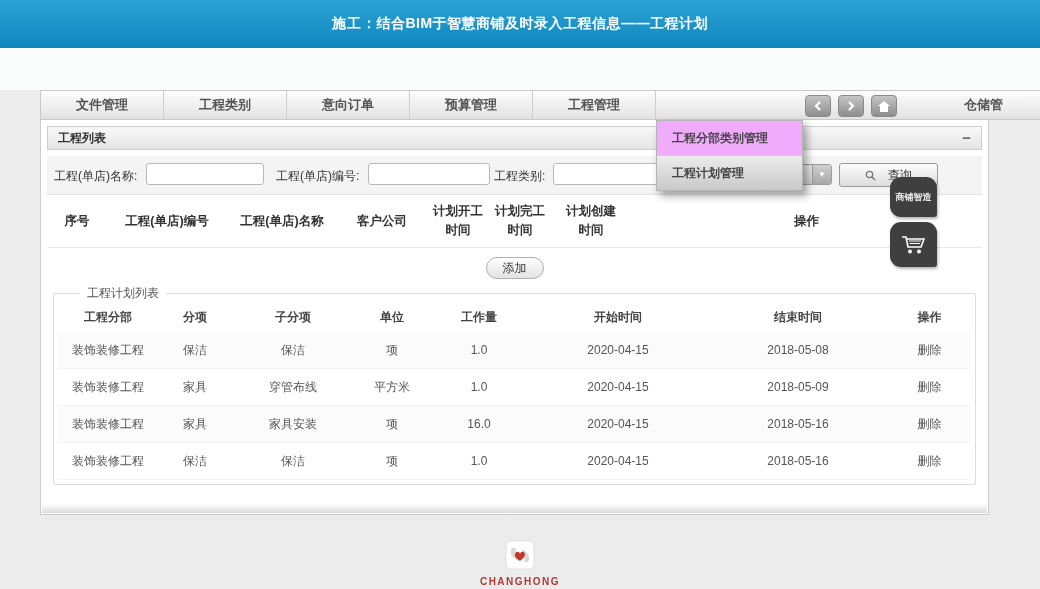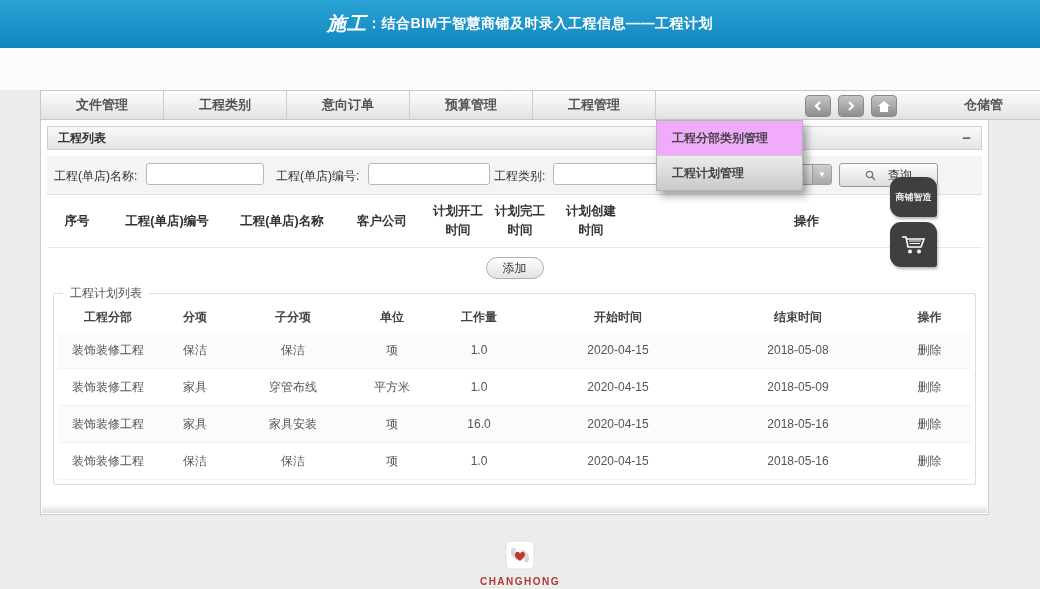--- a/index.html
+++ b/index.html
@@ -1,20 +1,20 @@
 <!DOCTYPE html>
 <html><head>
 <meta charset="utf-8">
 <style>
   html,body{margin:0;padding:0;width:1040px;height:589px;overflow:hidden;
     background:#ececec;font-family:"Liberation Sans","DejaVu Sans",sans-serif;position:relative;}
   
   .banner{position:absolute;top:0;left:0;width:1040px;height:48px;
     background:linear-gradient(#2ba3d6,#0f86bd);display:flex;align-items:center;justify-content:center;}
-  .banner .t1{color:#fff;font-size:19px;font-weight:bold;letter-spacing:1px;font-style:italic;}
+  .banner .t1{color:#fff;font-size:14px;font-weight:bold;letter-spacing:1px;}
   .banner .t2{color:#fff;font-size:14px;font-weight:bold;letter-spacing:.5px;}
   .white-strip{position:absolute;top:48px;left:0;width:1040px;height:42px;background:#fbfcfc;}
   
   .tabbar{position:absolute;top:90px;left:40px;right:0;height:30px;
     background:linear-gradient(#fdfdfd,#e2e2e2);border:1px solid #c8c8c8;border-right:none;
     display:flex;box-sizing:border-box;}
   .tab{width:122px;text-align:center;line-height:28px;font-size:13px;font-weight:bold;color:#555;
     border-right:1px solid #cdcdcd;cursor:pointer;font-family:Liberation Serif, serif;}
   .tab-active{position:absolute;left:638px;top:-1px;width:116px;height:31px;background:#fff;
     border:1px solid #c8c8c8;border-bottom:none;text-align:center;line-height:30px;
@@ -53,21 +53,21 @@
   .proj-head{margin:0 6px;display:flex;align-items:center;min-height:52px;border-bottom:1px solid #e8e8e8;}
   .ph-cell{text-align:center;font-size:12.5px;font-weight:bold;color:#333;line-height:19px;}
   .ph-c1{width:60px}.ph-c2{width:120px}.ph-c3{width:110px}.ph-c4{width:90px}
   .ph-c5{width:62px}.ph-c6{width:62px}.ph-c7{width:80px}.ph-c8{flex:1}
   
   .add-btn{display:block;margin:9px auto 6px auto;width:58px;height:22px;border:1px solid #b0b0b0;
     border-radius:11px;background:linear-gradient(#fefefe,#e3e3e3);font-size:12px;color:#333;
     text-align:center;line-height:20px;cursor:pointer;box-sizing:border-box;}
   
   fieldset.plan{margin:2px 12px 0 12px;border:1px solid #ddd;border-radius:2px;padding:0 4px 4px 4px;}
-  fieldset.plan legend{font-size:12px;color:#555;padding:0 7px;margin-left:5px;}
+  fieldset.plan legend{font-size:12px;color:#555;padding:0 7px;margin-left:22px;}
   .pl-row{display:flex;align-items:center;height:30px;}
   .pl-data{height:36px;border-bottom:1px solid #f3f3f3;font-size:12px;color:#555;}
   .pl-data:nth-child(odd){background:#fbfbfb;}
   .pl-cell{text-align:center;}
   .pl-c1{width:100px}.pl-c2{width:74px}.pl-c3{width:122px}.pl-c4{width:76px}
   .pl-c5{width:98px}.pl-c6{width:180px}.pl-c7{width:180px}.pl-c8{flex:1}
   .pl-head .pl-cell{font-size:12px;font-weight:600;color:#444;}
   .del-link{cursor:pointer;color:#555;}
   .scroll-strip{position:absolute;left:1px;bottom:1px;width:945px;height:9px;
     background:linear-gradient(#ffffff,#dcdcdc);}

